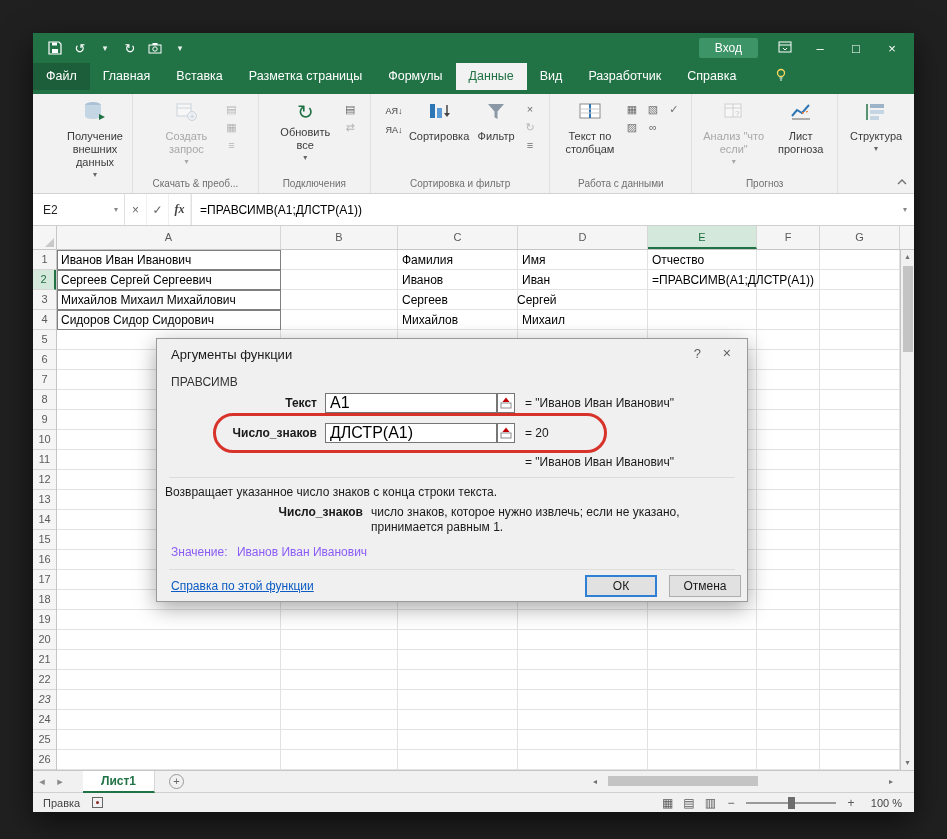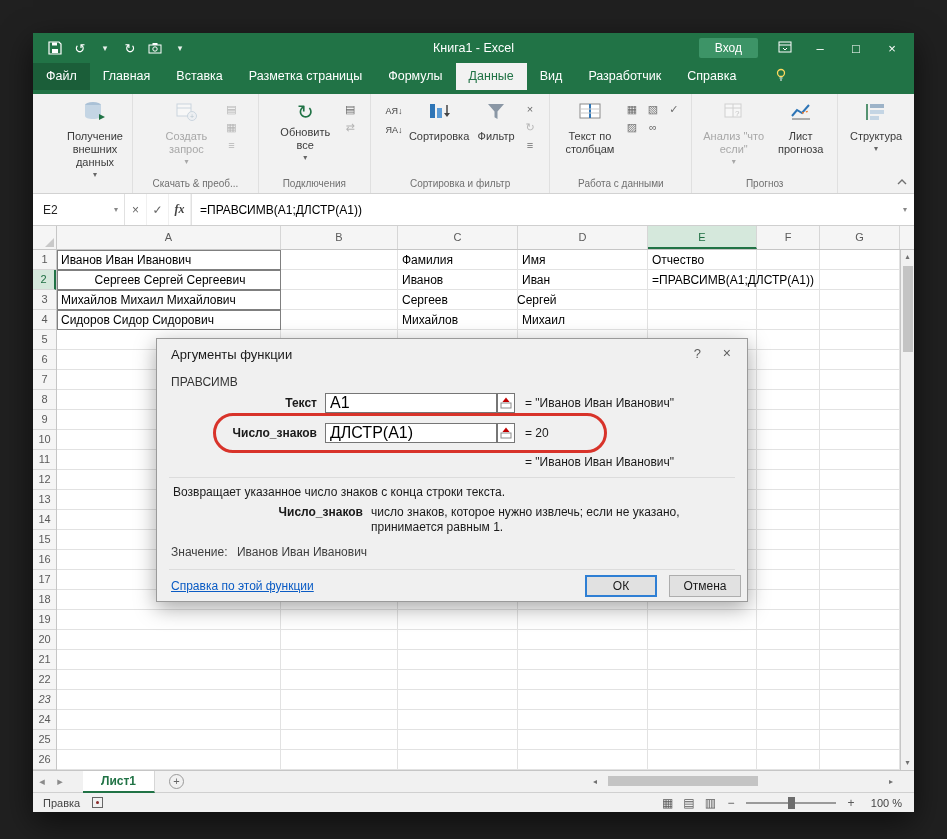--- a/index.html
+++ b/index.html
@@ -102,24 +102,24 @@
   .dlg-fn { position:absolute; left:14px; top:36px; color:#333; }
   .arg-label { position:absolute; left:8px; width:152px; text-align:right; font-weight:bold; color:#1a1a1a; line-height:20px; }
   .arg-input { position:absolute; left:168px; width:172px; height:20px; border:1px solid #767676; background:#fff; font-family:"Liberation Sans", sans-serif; font-size:16px; padding:1px 4px; }
   .range-btn { position:absolute; left:340px; width:18px; height:20px; border:1px solid #767676; background:#fff; display:flex; align-items:center; justify-content:center; cursor:pointer; padding:0; }
   .arg-result { position:absolute; left:368px; line-height:20px; color:#1a1a1a; white-space:nowrap; }
   .row1 > * { top:54px; }
   .row2 > * { top:84px; }
   .red-oval { position:absolute; left:56px; top:74px; width:394px; height:40px; border:3px solid #d8332a; border-radius:22px; z-index:5; pointer-events:none; }
   .mid-result { position:absolute; left:368px; top:116px; color:#1a1a1a; white-space:nowrap; }
   .dlg-sep { position:absolute; left:12px; right:12px; height:1px; background:#dcdcdc; }
-  .dlg-desc { position:absolute; left:16px; top:146px; color:#1a1a1a; }
+  .dlg-desc { position:absolute; left:8px; top:146px; color:#1a1a1a; }
   .dlg-param-name { position:absolute; left:110px; top:166px; width:96px; text-align:right; font-weight:bold; color:#1a1a1a; }
   .dlg-param-desc { position:absolute; left:214px; top:166px; width:384px; color:#1a1a1a; line-height:15px; }
-  .dlg-value { position:absolute; left:14px; top:206px; color:#404040; }
+  .dlg-value { position:absolute; left:14px; top:206px; color:#8b5cf6; }
   .dlg-value b { font-weight:normal; margin-right:6px; }
   .dlg-link { position:absolute; left:14px; top:240px; color:#0a5bc4; text-decoration:underline; font-size:12px; cursor:pointer; }
   .dlg-btn { position:absolute; top:236px; width:72px; height:22px; background:#e1e1e1; border:1px solid #adadad; font-family:"Liberation Sans", sans-serif; font-size:12px; color:#1a1a1a; cursor:pointer; }
   .dlg-btn.ok { left:428px; border:2px solid #2f7fd4; }
   .dlg-btn.cancel { left:512px; }
 </style>
 </head>
 <body>
 
 <div class="window">
@@ -138,21 +138,20 @@
       <span class="qic">↻</span>
       <span class="qic">
         <svg width="14" height="12" viewBox="0 0 14 12">
             <rect x="1" y="3" width="12" height="8" fill="none" stroke="#fff"></rect>
             <circle cx="7" cy="7" r="2.2" fill="none" stroke="#fff"></circle>
             <rect x="4.5" y="1" width="5" height="2" fill="#fff"></rect>
           </svg>
       </span>
       <span class="qic qcaret">▾</span>
     </div>
-    <div class="tb-title">Книга1 - Excel</div>
     <div class="tb-right">
       <span class="signin">Вход</span>
       <span class="qic">
         <svg width="14" height="12" viewBox="0 0 14 12">
             <rect x="1" y="1" width="12" height="10" fill="none" stroke="#fff"></rect>
             <line x1="1" y1="4" x2="13" y2="4" stroke="#fff"></line>
             <path d="M5 7l2 2 2-2" fill="none" stroke="#fff"></path>
           </svg>
       </span>
       <span class="winglyph">–</span>
@@ -412,21 +411,21 @@
         <div class="vline" style="left: 223px;"></div>
         <div class="vline" style="left: 340px;"></div>
         <div class="vline" style="left: 460px;"></div>
         <div class="vline" style="left: 590px;"></div>
         <div class="vline" style="left: 699px;"></div>
         <div class="vline" style="left: 762px;"></div>
         <div class="vline" style="left: 842px;"></div>
         <div class="cellbox" style="left: 0px; top: 0px; width: 224px; height: 20px;"></div>
         <div class="cellv" style="left: 4px; top: 0px; width: 218px;">Иванов Иван Иванович</div>
         <div class="cellbox" style="left: 0px; top: 20px; width: 224px; height: 20px;"></div>
-        <div class="cellv" style="left: 4px; top: 20px; width: 218px; text-align: center;">Сергеев Сергей Сергеевич</div>
+        <div class="cellv" style="left: 4px; top: 20px; width: 218px;">Сергеев Сергей Сергеевич</div>
         <div class="cellbox" style="left: 0px; top: 40px; width: 224px; height: 20px;"></div>
         <div class="cellv" style="left: 4px; top: 40px; width: 218px;">Михайлов Михаил Михайлович</div>
         <div class="cellbox" style="left: 0px; top: 60px; width: 224px; height: 20px;"></div>
         <div class="cellv" style="left: 4px; top: 60px; width: 218px;">Сидоров Сидор Сидорович</div>
         <div class="cellv" style="left: 345px; top: 0px; width: 114px;">Фамилия</div>
         <div class="cellv" style="left: 465px; top: 0px; width: 124px;">Имя</div>
         <div class="cellv" style="left: 595px; top: 0px; width: 103px;">Отчество</div>
         <div class="cellv" style="left: 345px; top: 20px; width: 114px;">Иванов</div>
         <div class="cellv" style="left: 465px; top: 20px; width: 124px;">Иван</div>
         <div class="cellv ovf" style="left: 595px; top: 20px;">=ПРАВСИМВ(A1;ДЛСТР(A1))</div>

